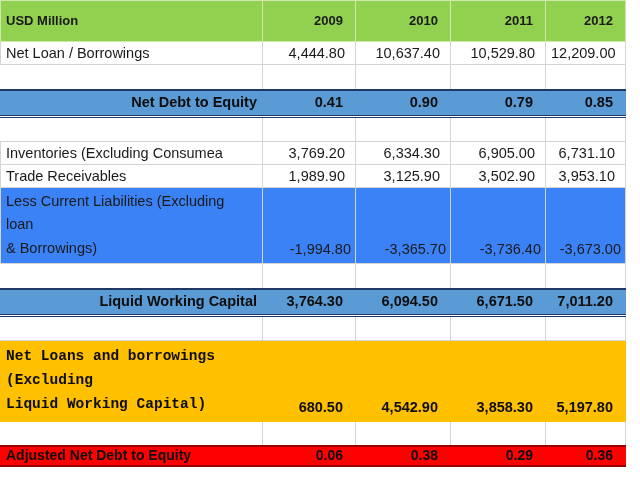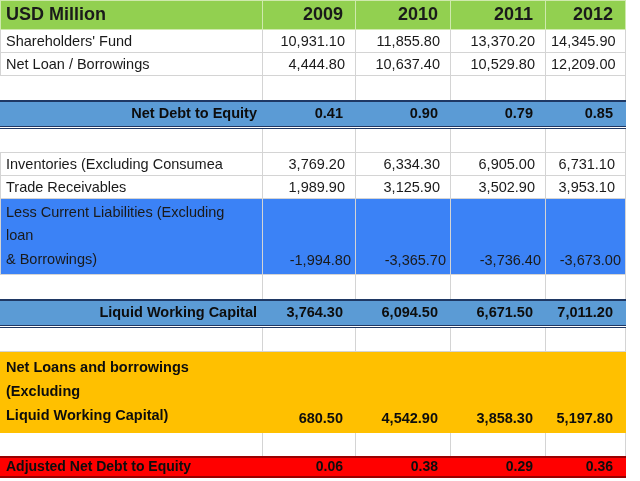--- a/index.html
+++ b/index.html
@@ -43,23 +43,23 @@
     line-height: 1.28;
     white-space: nowrap;
     overflow: hidden;
     box-sizing: border-box;
   }
 
   
   tr.row-header td {
     background: #92d050;
     font-weight: bold;
-    height: 29px;
+    height: 41px;
     border-color: #cfe9ad;
-    font-size: 18px;
+    font-size: 13px;
   }
   tr.row-header td.lbl { text-align: left; }
   tr.row-header td.num { text-align: right; padding-right: 12px; }
 
   
   tr.row-data td {
     background: #ffffff;
     height: 23px;
     font-weight: normal;
   }
@@ -96,20 +96,21 @@
     vertical-align: bottom;
     padding-bottom: 4px;
     border-color: #ffc000;
     color: #0d0d0d;
     white-space: normal;
   }
   tr.row-yellow td.lbl {
     text-align: left;
     line-height: 1.65;
     padding-top: 4px;
+    font-family: Liberation Mono, monospace;
   }
   tr.row-yellow td.num { text-align: right; padding-right: 12px; margin-top: 40px; }
   tr.row-yellow .ylines { display: block; }
   tr.row-yellow .ylines span { display: block; }
 
   
   tr.row-red td {
     background: #ff0000;
     font-weight: bold;
     height: 18px;
@@ -168,29 +169,20 @@
           <td class="lbl">
             <span class="clip">USD Million</span>
           </td>
           <td class="num">2009</td>
           <td class="num">2010</td>
           <td class="num">2011</td>
           <td class="num">2012</td>
         </tr>
         <tr class="row-data">
           <td class="lbl">
-            <span class="clip">Shareholders' Fund</span>
-          </td>
-          <td class="num">10,931.10</td>
-          <td class="num">11,855.80</td>
-          <td class="num">13,370.20</td>
-          <td class="num">14,345.90</td>
-        </tr>
-        <tr class="row-data">
-          <td class="lbl">
             <span class="clip">Net Loan / Borrowings</span>
           </td>
           <td class="num">4,444.80</td>
           <td class="num">10,637.40</td>
           <td class="num">10,529.80</td>
           <td class="num">12,209.00</td>
         </tr>
         <tr class="row-blank">
           <td class="lbl">
             <span class="clip"></span>

